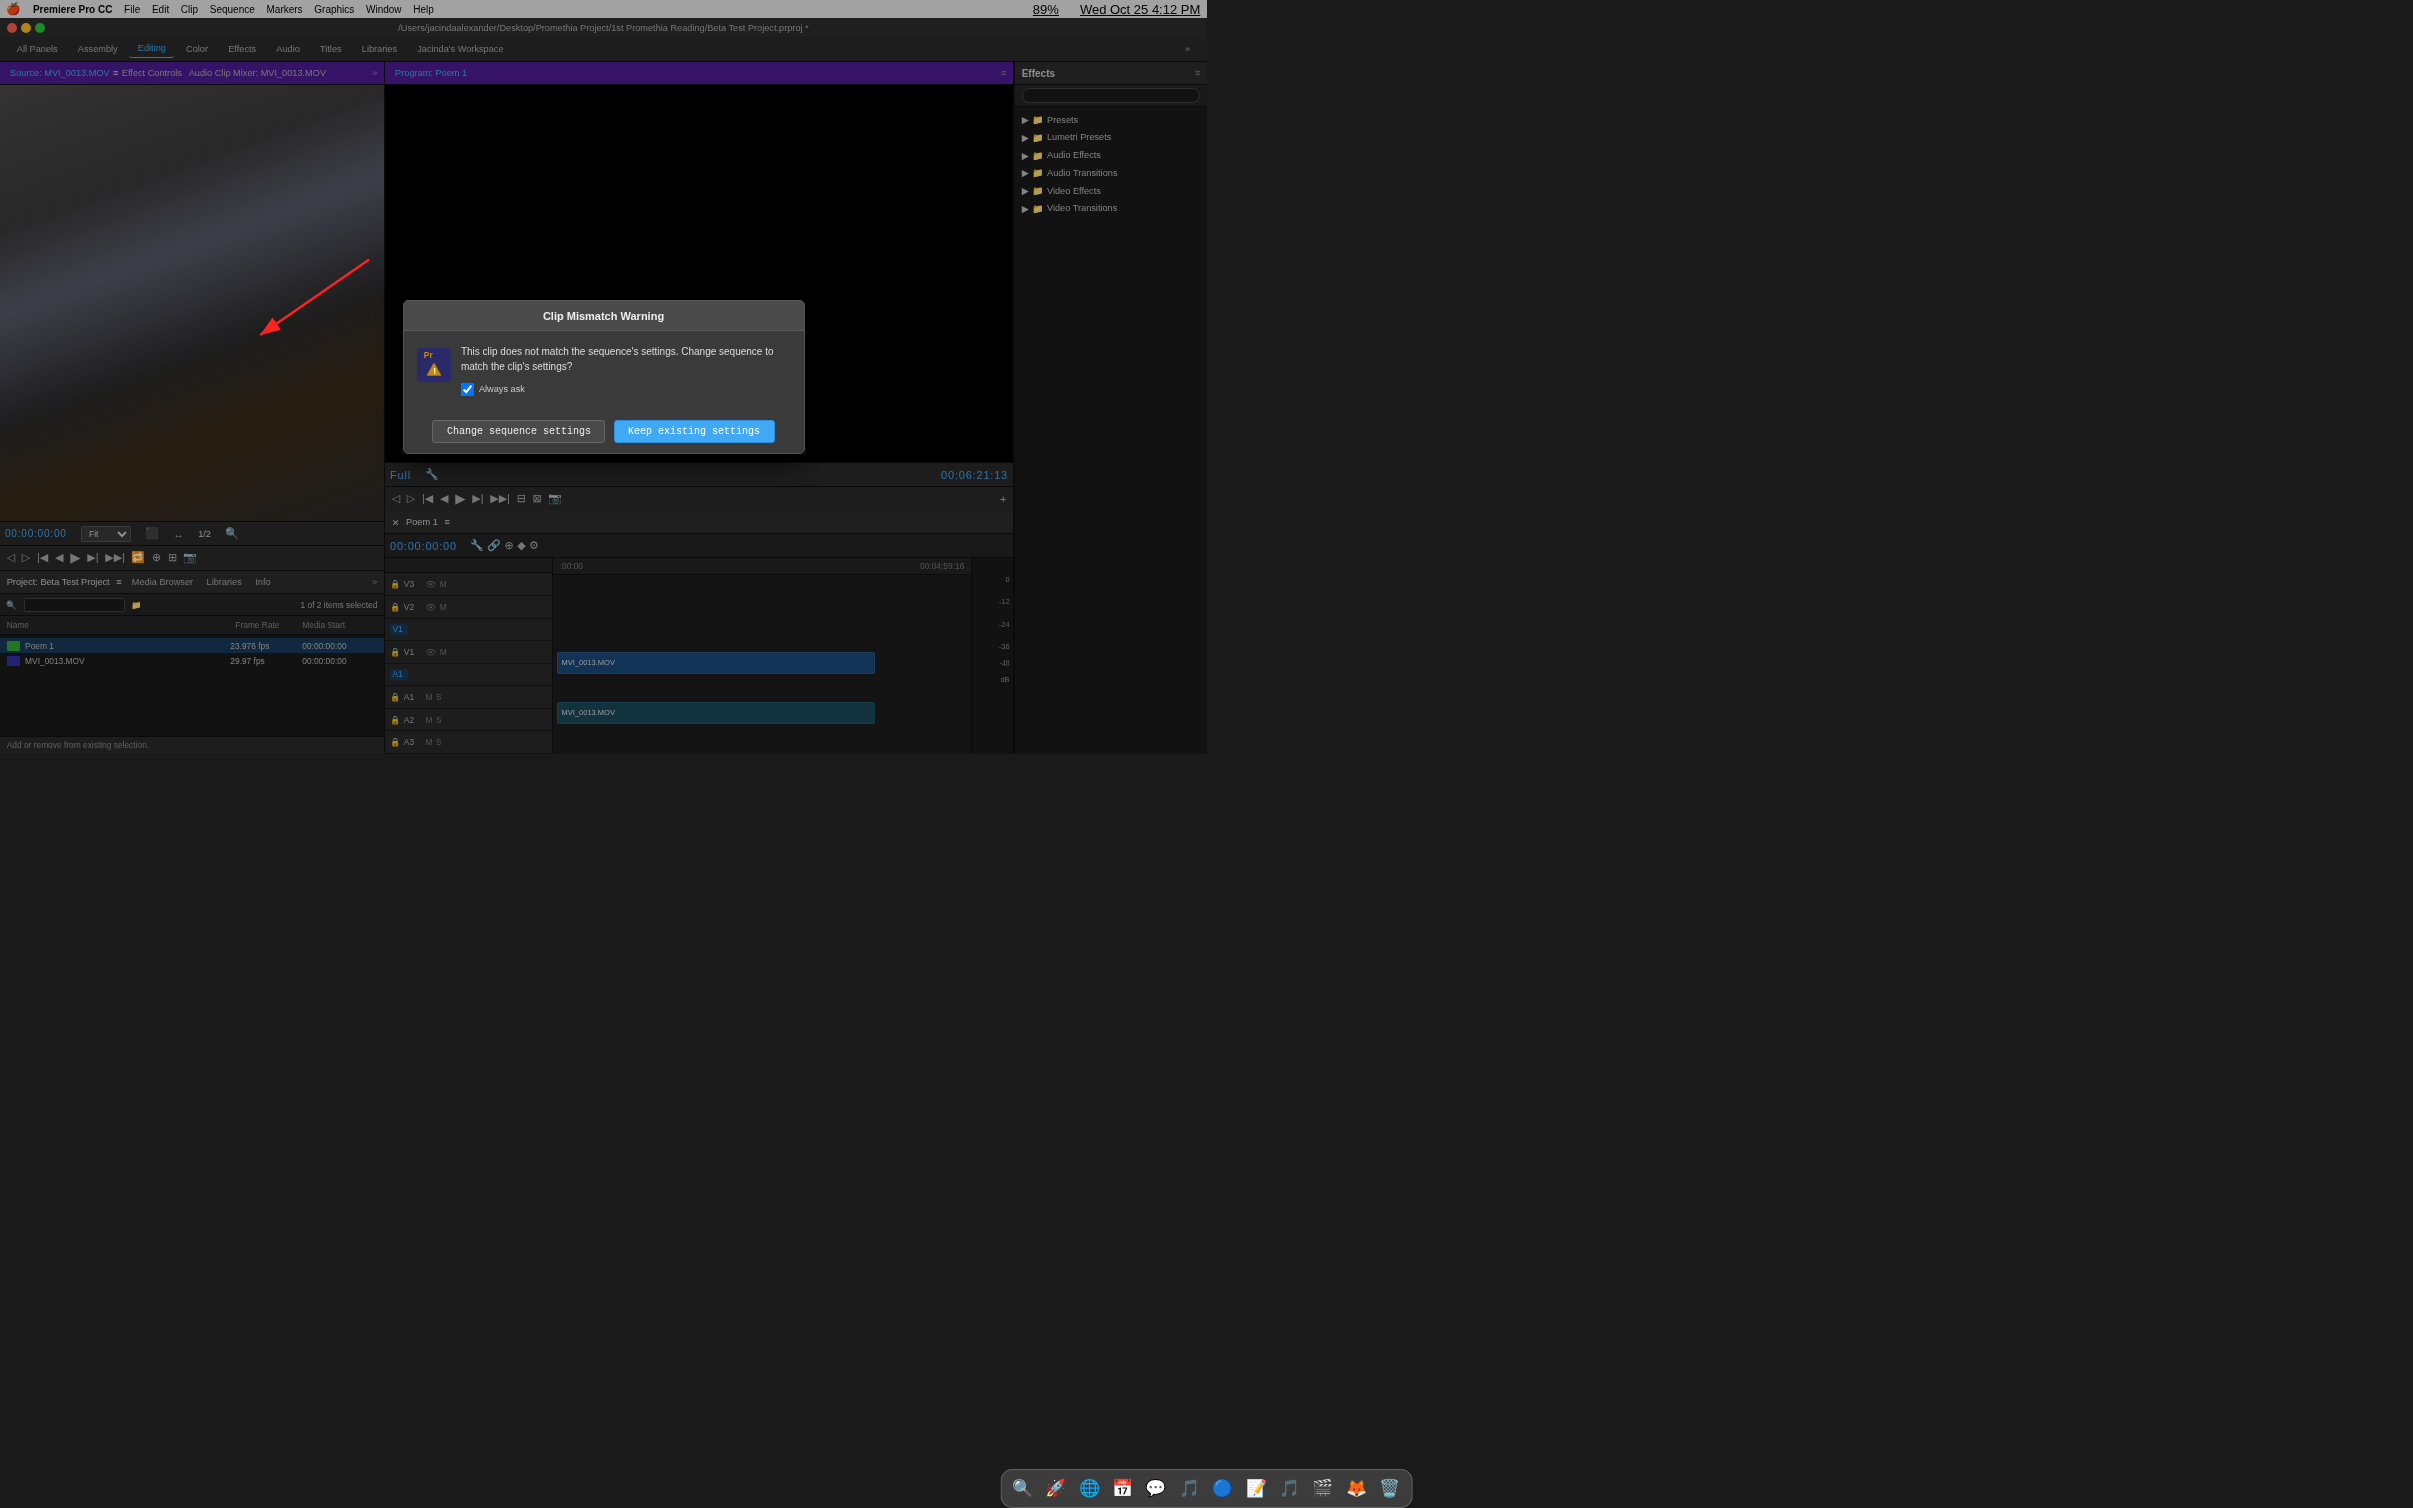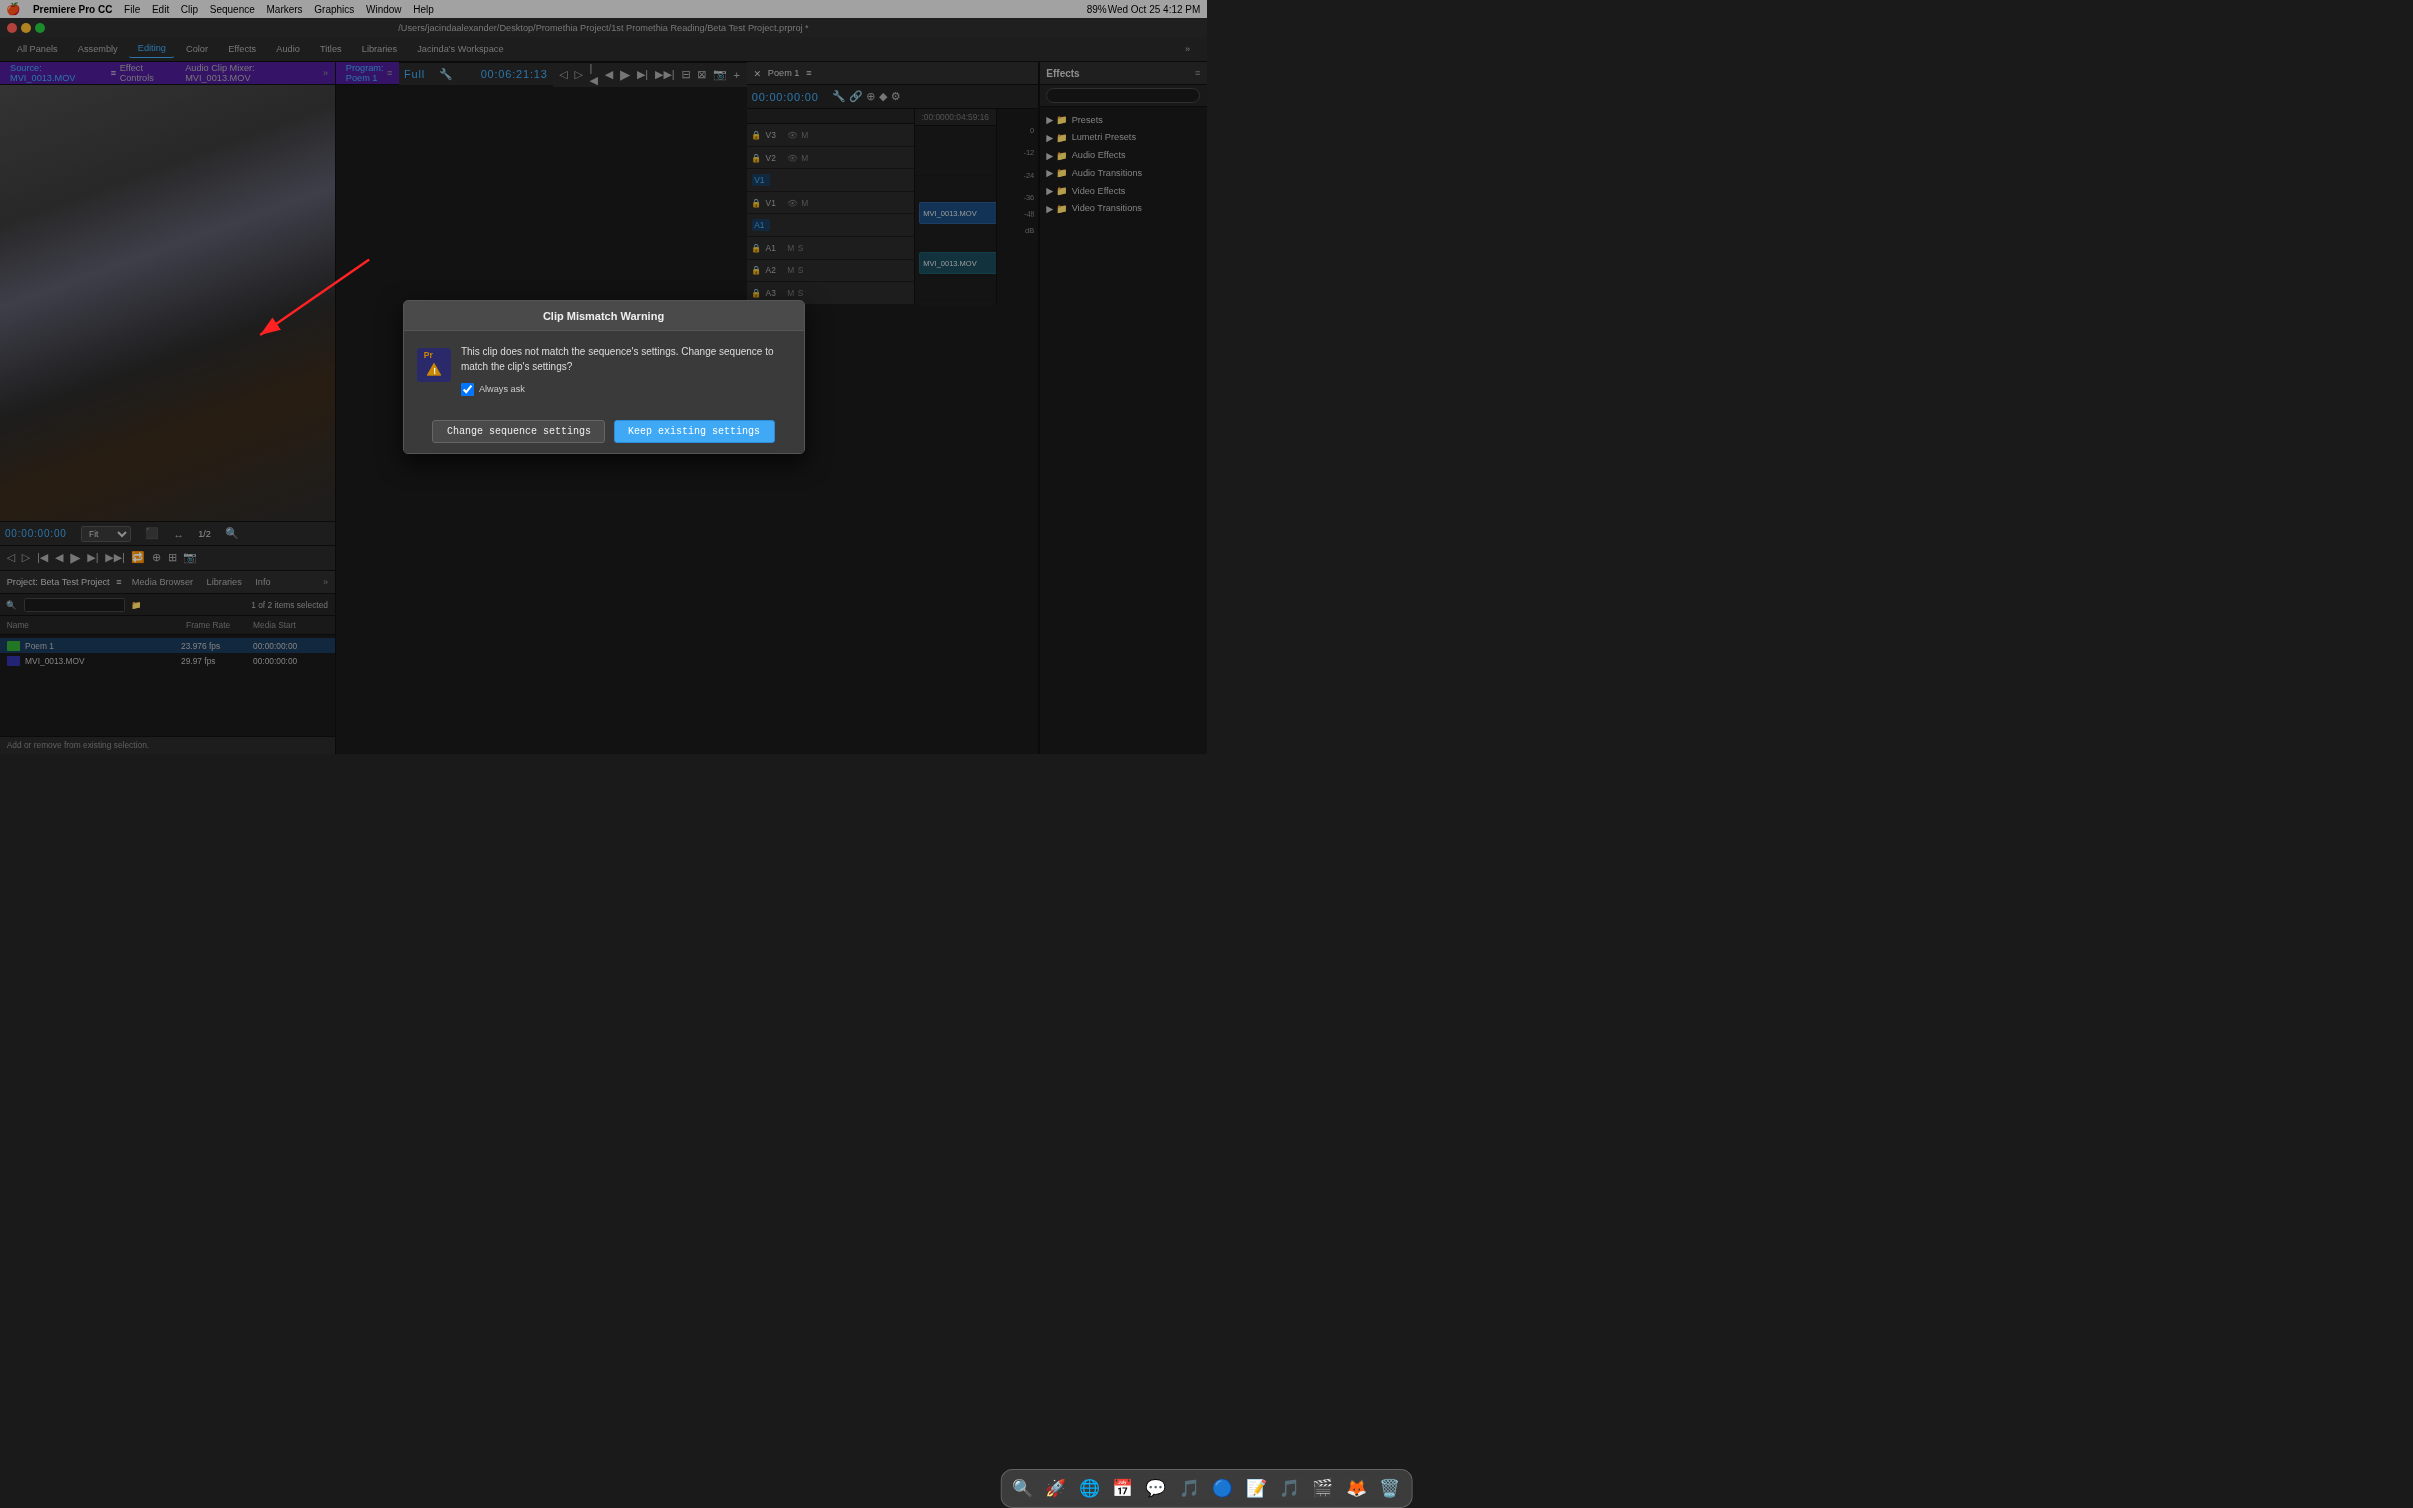--- a/index.html
+++ b/index.html
@@ -24,22 +24,23 @@
       gap: 11.7px;
       font-size: 10px;
       color: #000;
     }
     .menubar-apple { font-size: 11.7px; }
     .menubar-app-name { font-weight: 600; }
     .menubar-right {
       margin-left: auto;
       display: flex;
       align-items: center;
-      gap: 1px;
-      font-size: 10px;
+      gap: 21px;
+      font-size: 13px;
+      text-decoration: underline;
     }
 
     
     .titlebar {
       background: #2d2d2d;
       height: 18.4px;
       display: flex;
       align-items: center;
       justify-content: center;
       font-size: 9.2px;
@@ -167,21 +168,21 @@
     .ctrl-btn {
       color: #aaa;
       cursor: pointer;
       font-size: 11px;
     }
 
     
     .center-panel {
       flex: 1;
       display: flex;
-      flex-direction: row;
+      flex-direction: column;
       border-right: 0.8px solid #111;
     }
     .program-monitor {
       flex: 1;
       background: #111;
       position: relative;
     }
     .program-black {
       width: 100%;
       height: 100%;

